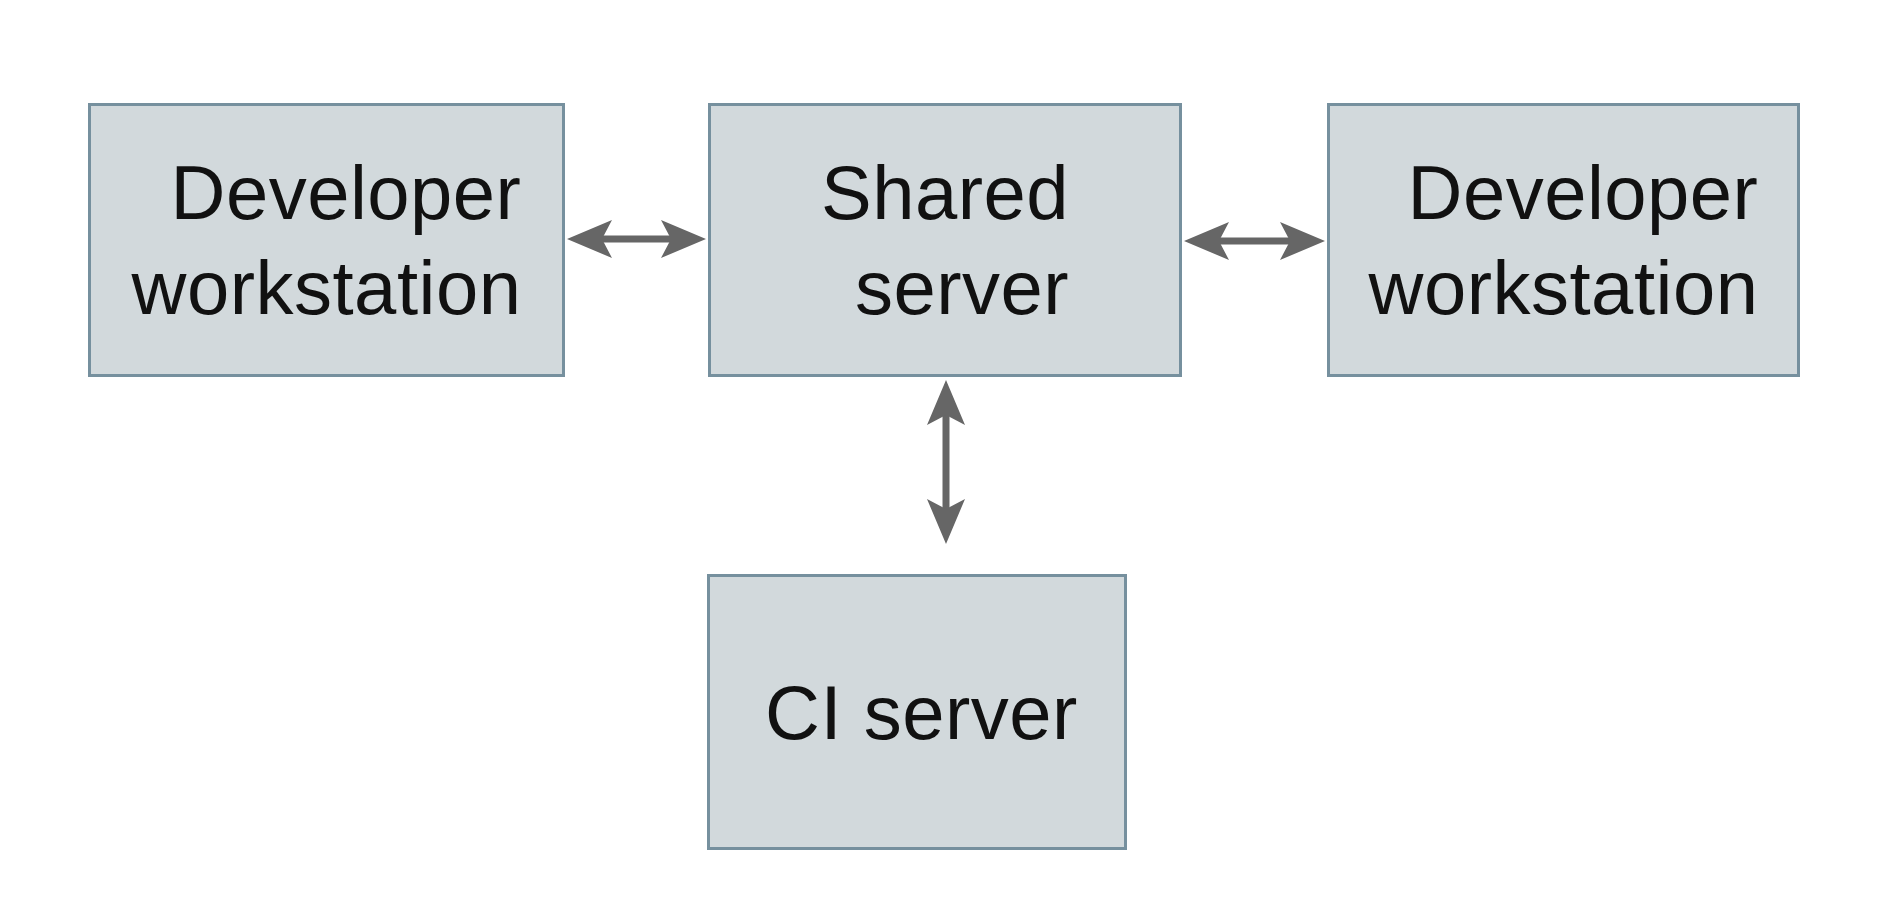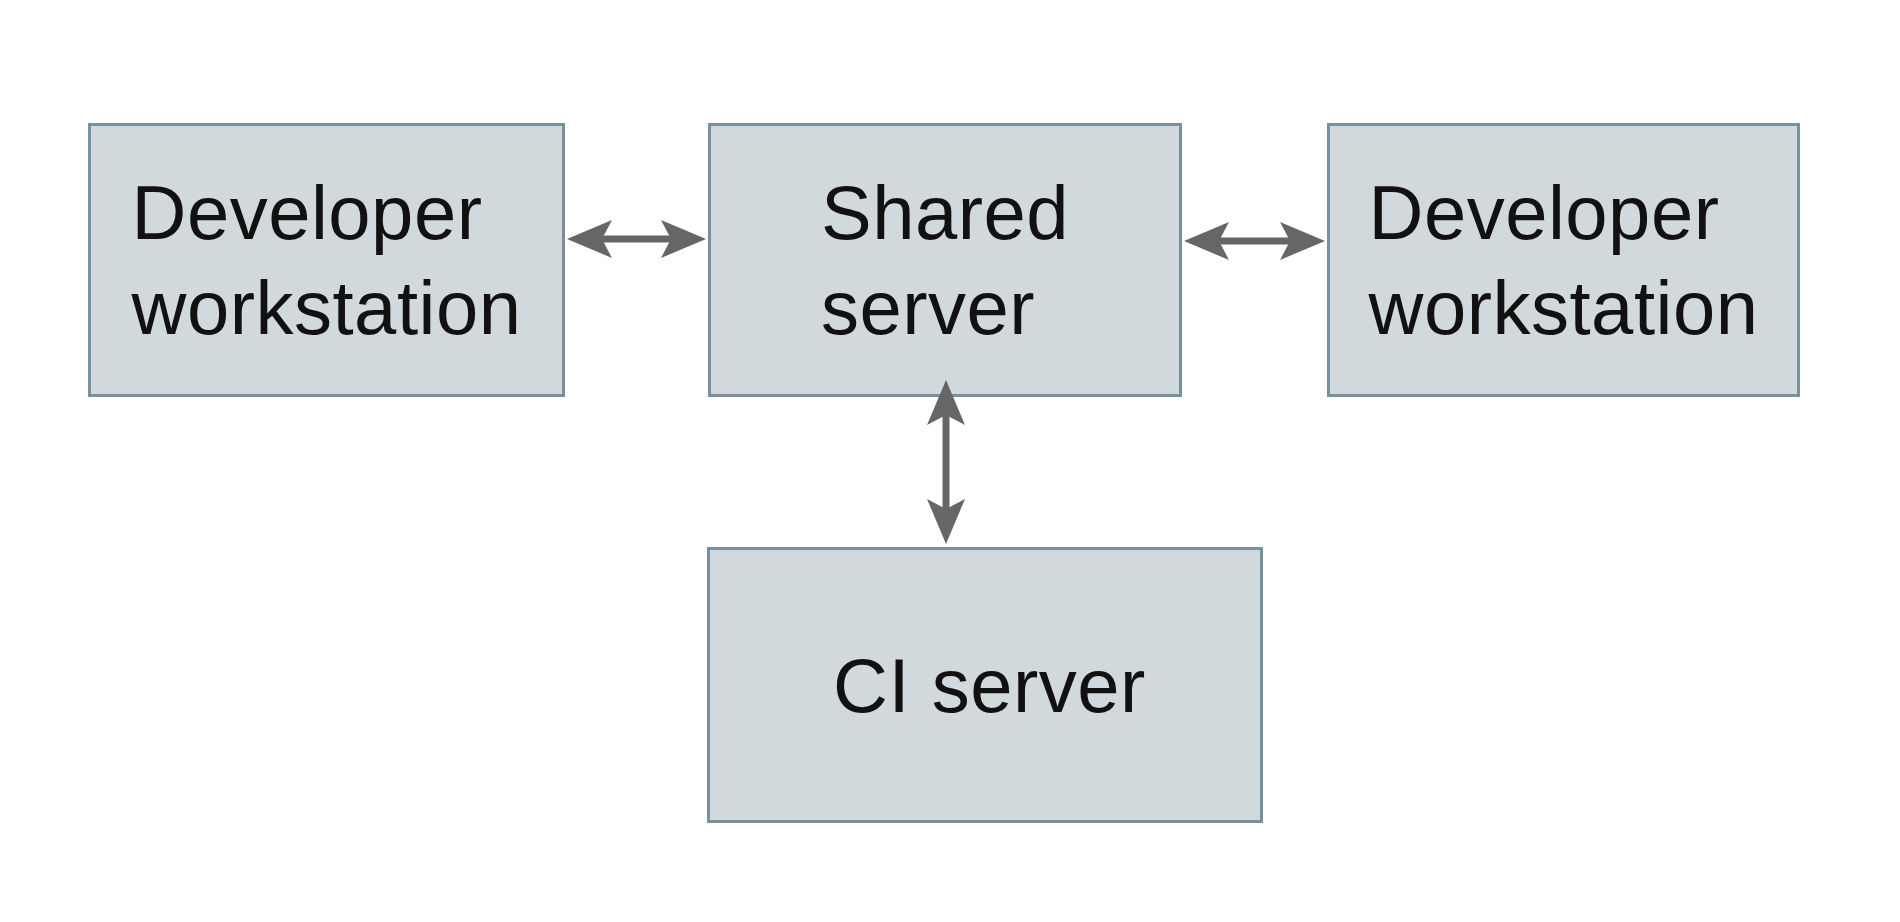--- a/index.html
+++ b/index.html
@@ -18,34 +18,33 @@
     overflow: hidden;
   }
   .node {
     position: absolute;
     box-sizing: border-box;
     background: var(--node-fill, #d2d9dc);
     border: 3px solid var(--node-border, #76909e);
     display: flex;
     align-items: center;
     justify-content: center;
-    text-align: left;
-    margin-top: 20px;
+    text-align: right;
   }
   .node-label {
     font-size: 76px;
     line-height: 95px;
     color: var(--text, #111111);
     white-space: pre-line;
     letter-spacing: 0.5px;
   }
   .node-left  { left: 88px;   top: 103px; width: 477px; height: 274px; }
   .node-center{ left: 708px;  top: 103px; width: 474px; height: 274px; }
   .node-right { left: 1327px; top: 103px; width: 473px; height: 274px; }
-  .node-bottom{ left: 707px;  top: 527px; width: 556px; height: 276px; padding-left: 9px; }
+  .node-bottom{ left: 707px;  top: 574px; width: 420px; height: 276px; padding-left: 9px; }
   .edge {
     position: absolute;
     display: block;
   }
   .edge svg { display: block; width: 100%; height: 100%; }
   .edge-left     { left: 566px;  top: 217px; width: 141px; height: 44px; }
   .edge-right    { left: 1183px; top: 219px; width: 143px; height: 44px; }
   .edge-vertical { left: 924px;  top: 379px; width: 44px;  height: 166px; }
   .arrow-fill { fill: var(--arrow, #666666); }
 </style>

